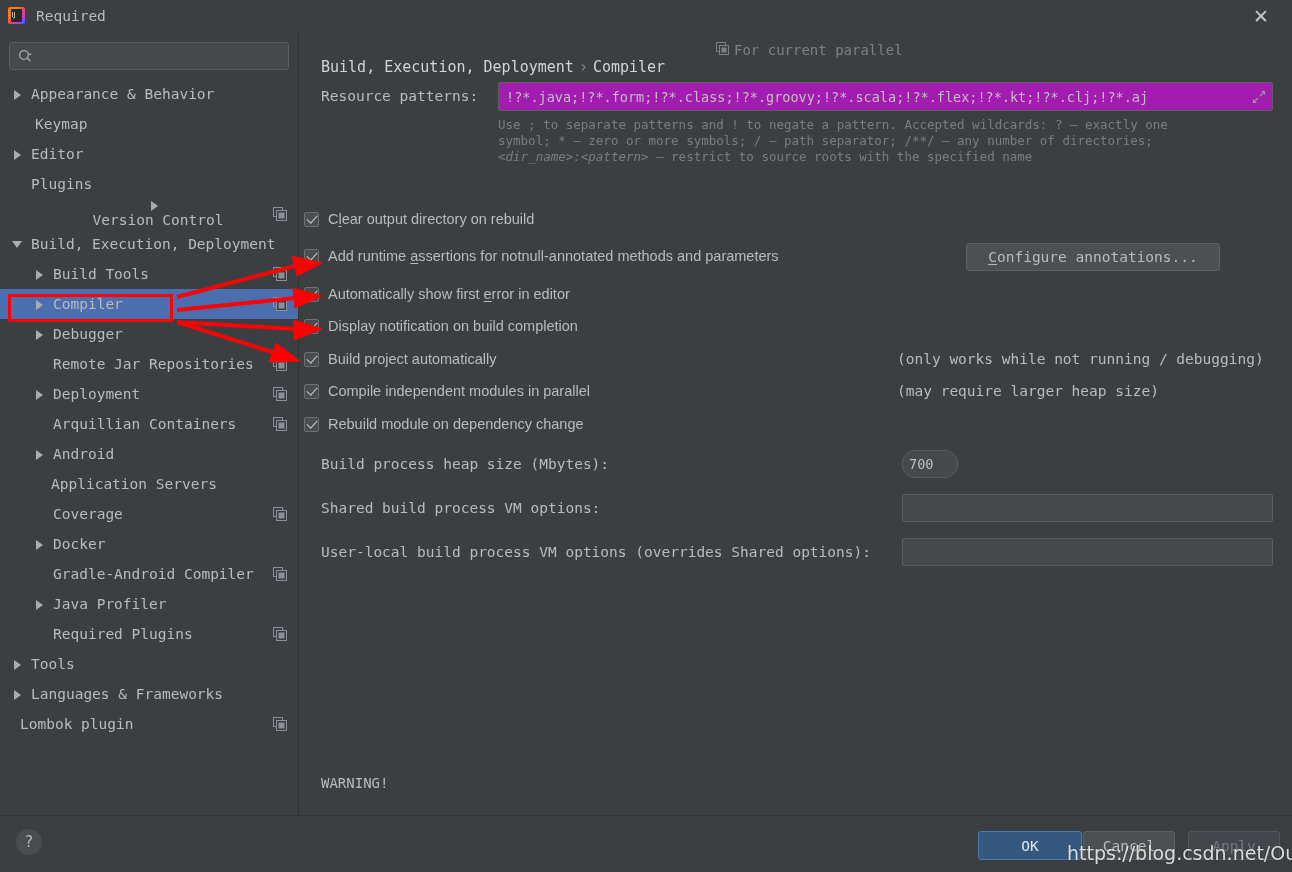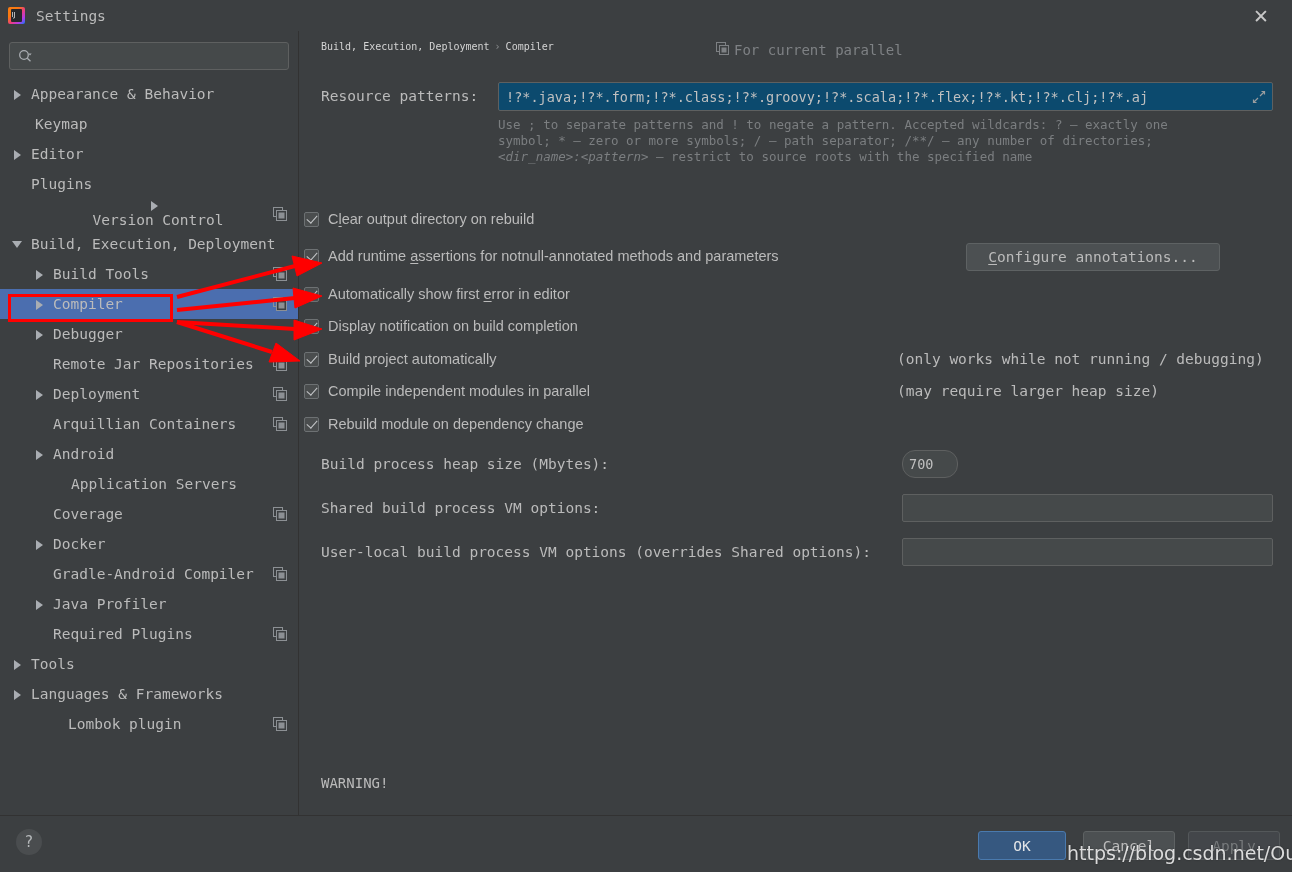--- a/index.html
+++ b/index.html
@@ -92,39 +92,39 @@
     width: 14px; height: 14px;
   }
   .scope-icon svg { display: block; }
 
   
   .content {
     position: absolute; left: 300px; top: 31px; width: 992px; height: 784px;
     background: #3c3f41;
   }
   .breadcrumb {
-    position: absolute; left: 21px; top: 10px;
-    font-size: 10px; color: #d4d4d4; font-family: "DejaVu Sans Mono", monospace;
+    position: absolute; left: 21px; top: 27px;
+    font-size: 15px; color: #d4d4d4; font-family: "DejaVu Sans Mono", monospace;
     white-space: nowrap;
   }
   .breadcrumb .sep { color: #8a8d8f; margin: 0 5px; }
   .proj-scope {
     position: absolute; left: 416px; top: 11px;
     display: flex; align-items: center; gap: 5px;
     font-size: 14px; color: #7e8184; font-family: "DejaVu Sans Mono", monospace;
   }
 
   .row-label {
     position: absolute; font-size: 14.5px; color: #bbbbbb;
     font-family: "DejaVu Sans Mono", monospace; white-space: nowrap;
   }
 
   .patterns-field {
     position: absolute; left: 198px; top: 51px; width: 775px; height: 29px;
-    background: #0c4a6e; border: 1px solid #5e6060; border-radius: 2px;
+    background: #a21caf; border: 1px solid #5e6060; border-radius: 2px;
     display: flex; align-items: center;
   }
   .patterns-field input {
     flex: 1; background: transparent; border: none; outline: none;
     color: #c0c0c0; font-size: 13.5px; font-family: "DejaVu Sans Mono", monospace;
     padding: 0 7px; white-space: nowrap; overflow: hidden;
   }
   .expand-icon {
     width: 26px; height: 27px; display: flex; align-items: center;
     justify-content: center; cursor: pointer;
@@ -204,21 +204,21 @@
     display: flex; align-items: center; justify-content: center;
     color: #b5b8ba; font-size: 15px; cursor: pointer;
     font-family: "DejaVu Sans", sans-serif;
   }
   .footer-btn {
     position: absolute; top: 831px; height: 29px; border-radius: 3px;
     display: flex; align-items: center; justify-content: center;
     font-size: 14.5px; font-family: "DejaVu Sans Mono", monospace; cursor: pointer;
   }
   .btn-ok {
-    left: 978px; width: 88px; background: #365880; border: 1px solid #4a7aae;
+    left: 978px; width: 104px; background: #365880; border: 1px solid #4a7aae;
     color: #e3e5e7;
   }
   .btn-cancel {
     left: 1083px; width: 92px; background: #4c5052; border: 1px solid #5e6263;
     color: #bbbbbb;
   }
   .btn-apply {
     left: 1188px; width: 92px; background: #43464a; border: 1px solid #54585a;
     color: #76797b;
   }
@@ -241,21 +241,21 @@
     pointer-events: none;
   }
 </style>
 </head>
 <body>
 
 <div id="app">
 
   <div class="titlebar">
     <div class="app-logo"></div>
-    <div class="win-title">Settings</div>
+    <div class="win-title">Required</div>
     <div class="close-btn">✕</div>
   </div>
 
   <div class="sidebar">
     <div class="search-wrap">
       <div class="search-box">
         <span class="search-icon">
           <svg width="15" height="15" viewBox="0 0 15 15">
             <circle cx="6" cy="6" r="4.3" fill="none" stroke="#a9adb2" stroke-width="1.3"></circle>
             <path d="M9.3 9.3 L12.5 12.2" stroke="#a9adb2" stroke-width="1.3" fill="none"></path>
@@ -353,21 +353,21 @@
   <rect x="0.5" y="0.5" width="9" height="9" fill="none" stroke="#8c9094" stroke-width="1"></rect>
   <rect x="3.5" y="3.5" width="10" height="10" fill="#3c3f41" stroke="#8c9094" stroke-width="1"></rect>
   <rect x="5.5" y="5.5" width="6" height="6" fill="#8c9094"></rect>
 </svg>
           </span>
         </div>
         <div class="tree-row" style="padding-left: 34px;">
           <span class="twisty closed"></span>
           <span class="tree-label">Android</span>
         </div>
-        <div class="tree-row" style="padding-left: 52px;">
+        <div class="tree-row" style="padding-left: 32px;">
           <span class="twisty "></span>
           <span class="tree-label">Application Servers</span>
         </div>
         <div class="tree-row" style="padding-left: 34px;">
           <span class="twisty "></span>
           <span class="tree-label">Coverage</span>
           <span class="scope-icon">
             <svg width="14" height="14" viewBox="0 0 14 14">
   <rect x="0.5" y="0.5" width="9" height="9" fill="none" stroke="#8c9094" stroke-width="1"></rect>
   <rect x="3.5" y="3.5" width="10" height="10" fill="#3c3f41" stroke="#8c9094" stroke-width="1"></rect>
@@ -406,21 +406,21 @@
           </span>
         </div>
         <div class="tree-row" style="padding-left: 12px;">
           <span class="twisty closed"></span>
           <span class="tree-label">Tools</span>
         </div>
         <div class="tree-row" style="padding-left: 12px;">
           <span class="twisty closed"></span>
           <span class="tree-label">Languages &amp; Frameworks</span>
         </div>
-        <div class="tree-row" style="padding-left: 23px; margin-left: 26px;">
+        <div class="tree-row" style="padding-left: 1px;">
           <span class="twisty "></span>
           <span class="tree-label">Lombok plugin</span>
           <span class="scope-icon">
             <svg width="14" height="14" viewBox="0 0 14 14">
   <rect x="0.5" y="0.5" width="9" height="9" fill="none" stroke="#8c9094" stroke-width="1"></rect>
   <rect x="3.5" y="3.5" width="10" height="10" fill="#3c3f41" stroke="#8c9094" stroke-width="1"></rect>
   <rect x="5.5" y="5.5" width="6" height="6" fill="#8c9094"></rect>
 </svg>
           </span>
         </div>

